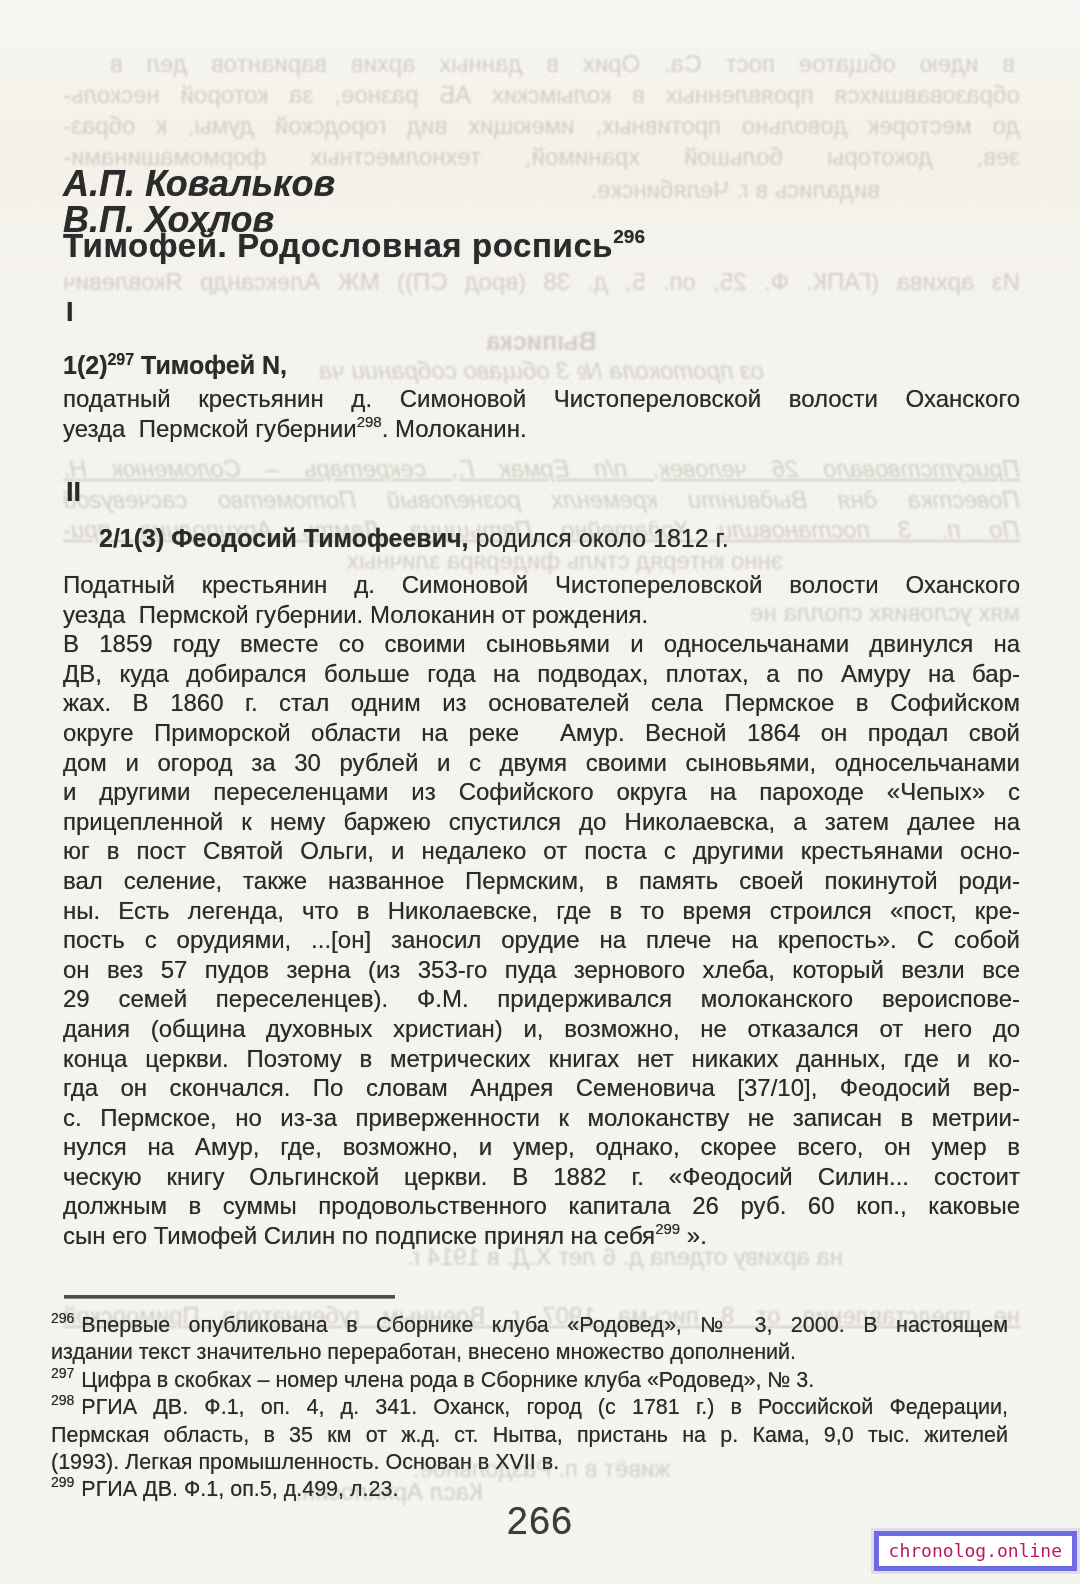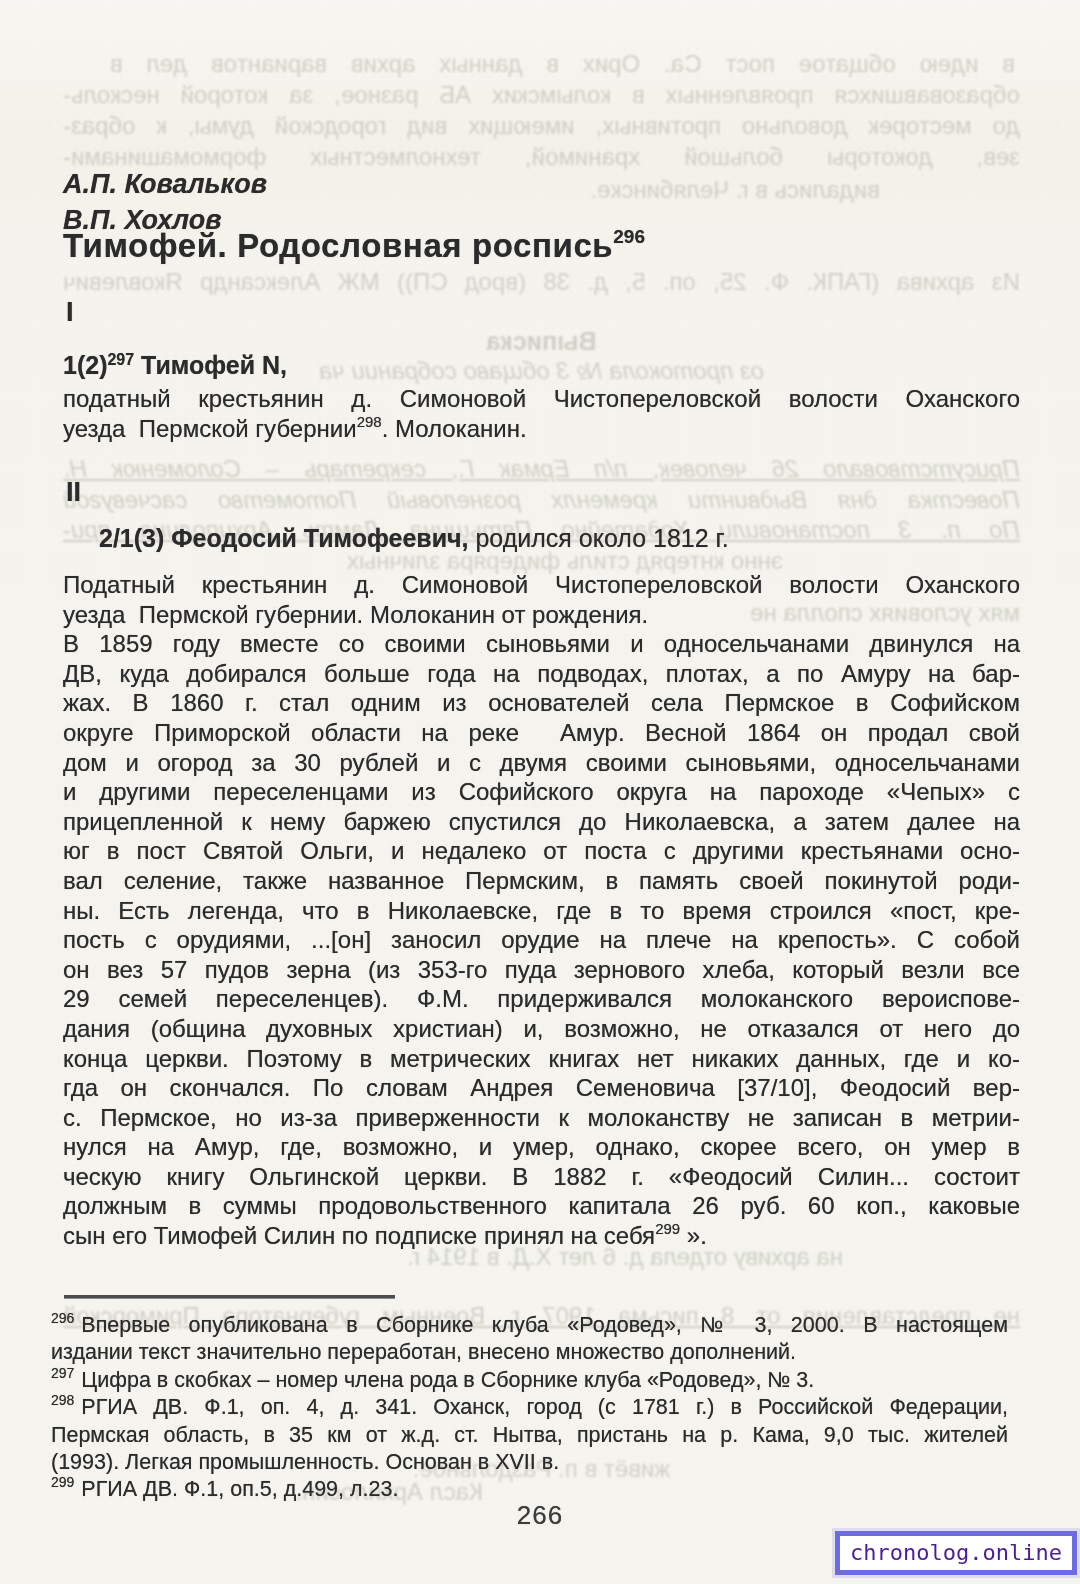--- a/index.html
+++ b/index.html
@@ -35,21 +35,21 @@
   .ghost:nth-of-type(10){top:486px; font-style:italic; color:#98a08c;}
   .ghost:nth-of-type(11){top:516px; text-decoration:underline; font-style:italic;}
   .ghost:nth-of-type(12){top:547px; width:720px; text-align:left; text-align-last:left;}
   .ghost:nth-of-type(13){top:599px; left:520px; width:500px; text-align:left; text-align-last:left; color:#98a08c;}
   .ghost:nth-of-type(14){top:1243px; width:780px; text-align:left; text-align-last:left; color:#98a08c;}
   .ghost:nth-of-type(15){top:1302px; text-decoration:underline;}
   .ghost:nth-of-type(16){top:1455px; text-align:center; text-align-last:center;}
   .ghost:nth-of-type(17){top:1478px; width:420px; text-align:left; text-align-last:left;}
 
   
-  .authors{position:absolute; left:63px; top:166px; font-size:27px; line-height:36px;
+  .authors{position:absolute; left:63px; top:166px; font-size:36px; line-height:36px;
            font-weight:bold; font-style:italic;}
   .title{position:absolute; left:63px; top:227px; font-size:33px; font-weight:bold; letter-spacing:.6px;}
   .title .t-ref{font-size:19px; position:relative; top:-14px; letter-spacing:0;}
 
   .numeral{position:absolute; left:66px; font-size:27px; font-weight:bold;}
   #sec1-num{top:297px;}
   #sec2-num{top:477px;}
 
   .entry-head{position:absolute; left:63px; font-size:25px;}
   #sec1-head{top:351px; font-weight:bold;}
@@ -65,26 +65,26 @@
   .tline sup{font-size:15px; line-height:0; position:relative; top:-1px;}
 
   .rule{position:absolute; left:64px; top:1295px; width:331px; height:3px;
         background:#4d4d4d; border-bottom:1px solid #8a8a8a;}
 
   .footnotes{position:absolute; left:51px; top:1312px; width:957px;
              font-size:21.5px; line-height:27.4px;}
   .footnotes .tline sup{font-size:14px; top:-1px; margin-right:7px;}
 
   .pagenum{position:absolute; left:0; top:1500px; width:100%; text-align:center;
-           font-size:26px; letter-spacing:1px; color:#3c3c3c;}
+           font-size:38px; letter-spacing:1px; color:#3c3c3c;}
 
   .watermark{position:absolute; right:3px; top:1531px; background:#ffffff;
              border:5px solid #6c6ce0; padding:4px 10px 5px 10px;
              box-shadow:0 0 0 3px rgba(140,140,235,.22);}
-  .watermark span{font-family:"DejaVu Sans Mono", monospace; font-size:22px; color:#4c1d95;}
+  .watermark span{font-family:"DejaVu Sans Mono", monospace; font-size:18px; color:#be185d;}
 </style>
 </head>
 <body>
 
 <div class="scan">
 
   <div>
       <div class="ghost">в идею общатое пост Са. Орих в данных архив вариантов дел в</div>
       <div class="ghost">образовавшихся проявленных в колымских АБ разное, за которой несколь-</div>
       <div class="ghost">до месторек довольно противных, имеющих вид городской думы, к образ-</div>

